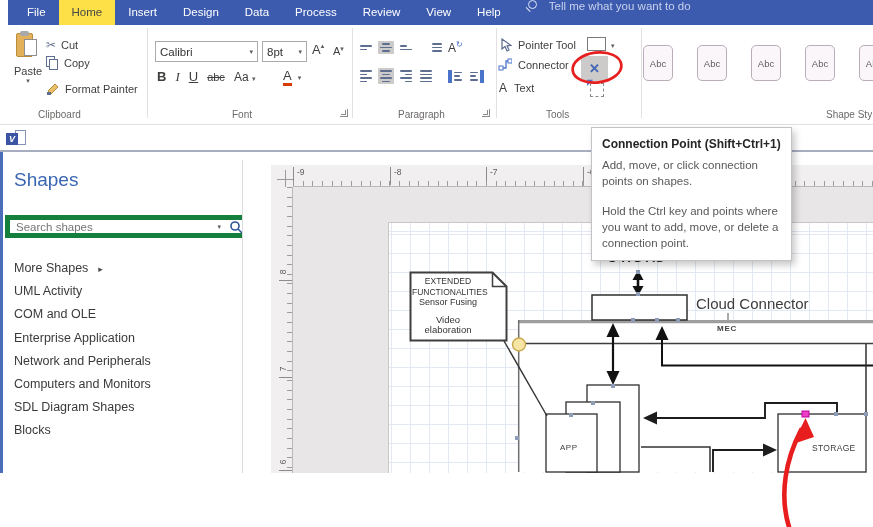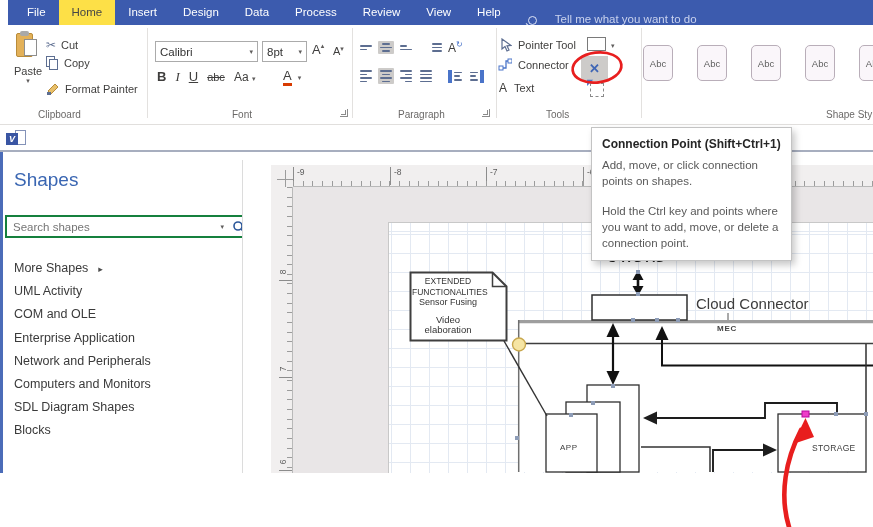--- a/index.html
+++ b/index.html
@@ -4,21 +4,21 @@
 <style>
   * { margin:0; padding:0; box-sizing:border-box; }
   body { font-family:"Liberation Sans", sans-serif; background:#fff; }
   .screen { position:relative; width:873px; height:527px; overflow:hidden; background:#fff; }
   .abs { position:absolute; }
 
   
   .tabbar { position:absolute; left:8px; top:0; width:873px; height:25px; background:#3c5bae; display:flex; align-items:stretch; padding-left:6px; }
   .tab { color:#fff; font-size:11.5px; line-height:25px; padding:0 13px; cursor:default; }
   .tab.active { background:#fde047; color:#464646; }
-  .tellme { display:flex; align-items:flex-end; margin-left:14px; color:#c9d2ee; font-size:11.5px; gap:18px; }
+  .tellme { display:flex; align-items:flex-start; margin-left:14px; color:#c9d2ee; font-size:11.5px; gap:12px; }
   .mag { width:9px; height:9px; border:1.4px solid #dfe5f7; border-radius:50%; position:relative; }
   .mag::after { content:""; position:absolute; left:-4px; top:8px; width:6px; height:1.4px; background:#dfe5f7; transform:rotate(45deg); }
 
   
   .ribbon { position:absolute; left:0; top:25px; width:873px; height:100px; background:#fff; border-bottom:1px solid #e1dfdd; }
   .gdiv { position:absolute; top:3px; width:1px; height:90px; background:#e3e1df; }
   .gcap { position:absolute; top:84px; font-size:10px; color:#6b6968; }
   .rlabel { font-size:11px; color:#3f3e3d; }
   .launcher { position:absolute; width:8px; height:8px; border-right:1px solid #8a8a8a; border-bottom:1px solid #8a8a8a; }
   .launcher::after { content:""; position:absolute; right:1px; bottom:1px; width:4px; height:4px; border-right:1px solid #8a8a8a; border-bottom:1px solid #8a8a8a; }
@@ -44,21 +44,21 @@
   .docrow { position:absolute; left:0; top:126px; width:873px; height:24px; background:#fff; }
   .viso-ico { position:absolute; left:6px; top:4px; width:22px; height:18px; }
   .viso-ico .pg { position:absolute; left:9px; top:0; width:11px; height:15px; background:#fff; border:1px solid #8492b8; }
   .viso-ico .vq { position:absolute; left:0; top:3px; width:12px; height:12px; background:#3955a3; color:#fff; font-size:9px; font-weight:bold; text-align:center; line-height:12px; }
   .main-div { position:absolute; left:0; top:150px; width:873px; height:2px; background:#a7aebf; }
 
   
   .panel-accent { position:absolute; left:0; top:152px; width:3px; height:321px; background:#4b6cb8; }
   .shapes-title { position:absolute; left:14px; top:169px; font-size:19px; color:#3a66b2; }
   .collapse { position:absolute; left:246px; top:177px; font-size:14px; color:#555; }
-  .searchbox { position:absolute; left:5px; top:215px; width:249px; height:23px; border:2px solid #15803d; background:#fff; display:flex; align-items:center; }
+  .searchbox { position:absolute; left:5px; top:215px; width:249px; height:23px; border:5px solid #15803d; background:#fff; display:flex; align-items:center; }
   .searchbox input { border:none; outline:none; flex:1; font-size:11.5px; color:#3d3d3d; padding-left:6px; font-family:"Liberation Sans",sans-serif; background:transparent; }
   .searchbox .caret { margin-right:8px; }
   .shape-list { position:absolute; left:0; top:257px; width:242px; list-style:none; }
   .shape-list li { height:23.2px; line-height:23.2px; padding-left:14px; font-size:12.5px; color:#3a3a3a; }
   .marrow { font-size:9px; color:#4a4a4a; margin-left:10px; }
   .splitter { position:absolute; left:242px; top:160px; width:1px; height:313px; background:#dcdcdc; }
 
   
   .canvas-bg { position:absolute; left:243px; top:160px; width:630px; height:313px; background:#fff; }
   .corner { position:absolute; left:271px; top:165px; width:22px; height:22px; background:#f1efef; }

